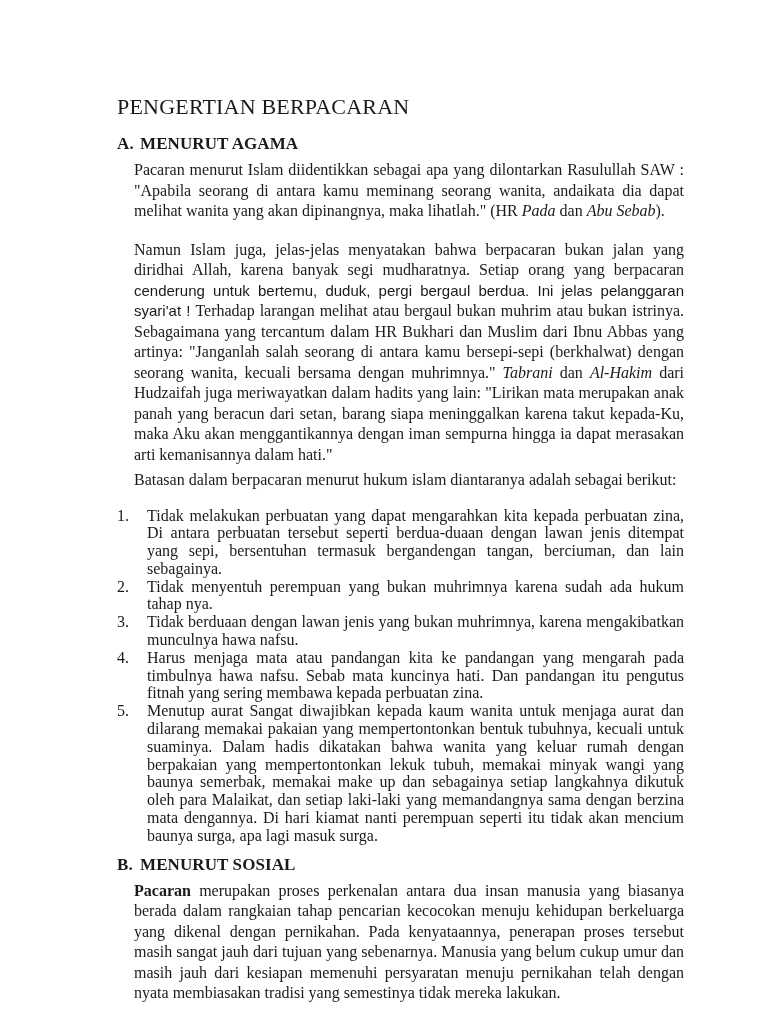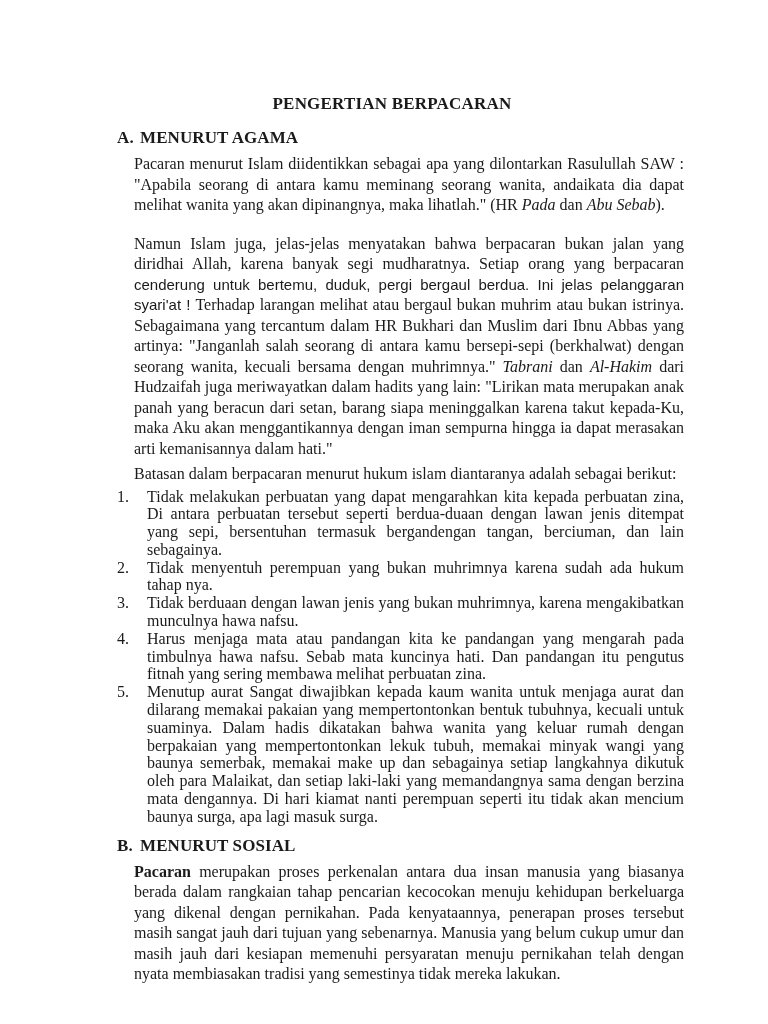--- a/index.html
+++ b/index.html
@@ -12,23 +12,23 @@
     width: 768px;
     height: 1024px;
     box-sizing: border-box;
     background: #ffffff;
     color: #1a1a1a;
     font-family: "Liberation Serif", "DejaVu Serif", serif;
     padding: 94px 84px 0 117px;
     overflow: hidden;
   }
   .title {
-    font-size: 17px;
-    font-weight: 700;
-    text-align: center;
+    font-size: 22px;
+    font-weight: 400;
+    text-align: left;
     letter-spacing: 0.2px;
     padding-right: 17px;
     margin: 0 0 14px 0;
   }
   .heading {
     display: flex;
     font-size: 17px;
     font-weight: 700;
     letter-spacing: 0.1px;
     margin: 0 0 6px 0;
@@ -37,21 +37,21 @@
     width: 23px;
     flex: none;
   }
   .para {
     font-size: 16px;
     line-height: 20.5px;
     text-align: justify;
     margin: 0 0 18px 17px;
   }
   .para.p2 { margin-bottom: 5px; }
-  .para.list-intro { margin-bottom: 3px; }
+  .para.list-intro { margin-bottom: 16px; }
   .altfont {
     font-family: "Liberation Sans", "DejaVu Sans", sans-serif;
     font-size: 15px;
   }
   .list { margin: 0 0 10px 0; }
   .li {
     display: flex;
     font-size: 16px;
     line-height: 17.8px;
   }
@@ -93,21 +93,21 @@
     <div class="li">
       <span class="num">2.</span>
       <span class="litext">Tidak menyentuh perempuan yang bukan muhrimnya karena sudah ada hukum tahap nya.</span>
     </div>
     <div class="li">
       <span class="num">3.</span>
       <span class="litext">Tidak berduaan dengan lawan jenis yang bukan muhrimnya, karena mengakibatkan munculnya hawa nafsu.</span>
     </div>
     <div class="li">
       <span class="num">4.</span>
-      <span class="litext">Harus menjaga mata atau pandangan kita ke pandangan yang mengarah pada timbulnya hawa nafsu. Sebab mata kuncinya hati. Dan pandangan itu pengutus fitnah yang sering membawa melihat perbuatan zina.</span>
+      <span class="litext">Harus menjaga mata atau pandangan kita ke pandangan yang mengarah pada timbulnya hawa nafsu. Sebab mata kuncinya hati. Dan pandangan itu pengutus fitnah yang sering membawa kepada perbuatan zina.</span>
     </div>
     <div class="li">
       <span class="num">5.</span>
       <span class="litext">Menutup aurat Sangat diwajibkan kepada kaum wanita untuk menjaga aurat dan dilarang memakai pakaian yang mempertontonkan bentuk tubuhnya, kecuali untuk suaminya. Dalam hadis dikatakan bahwa wanita yang keluar rumah dengan berpakaian yang mempertontonkan lekuk tubuh, memakai minyak wangi yang baunya semerbak, memakai make up dan sebagainya setiap langkahnya dikutuk oleh para Malaikat, dan setiap laki-laki yang memandangnya sama dengan berzina mata dengannya. Di hari kiamat nanti perempuan seperti itu tidak akan mencium baunya surga, apa lagi masuk surga.</span>
     </div>
   </div>
 
   <div class="heading">
     <span class="marker">B.</span>
     <span class="htext">MENURUT SOSIAL</span>

